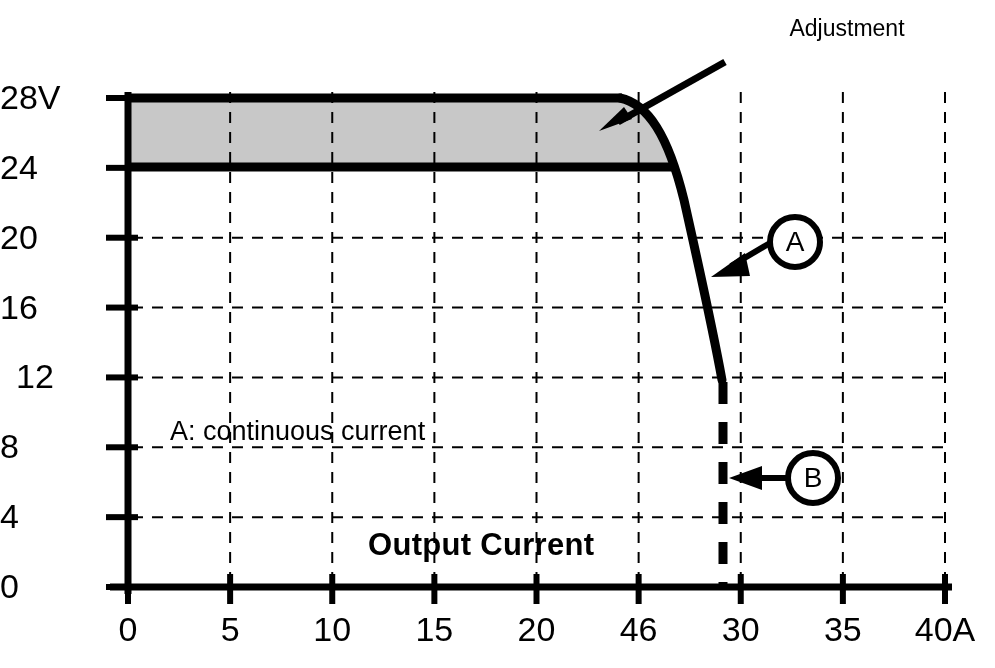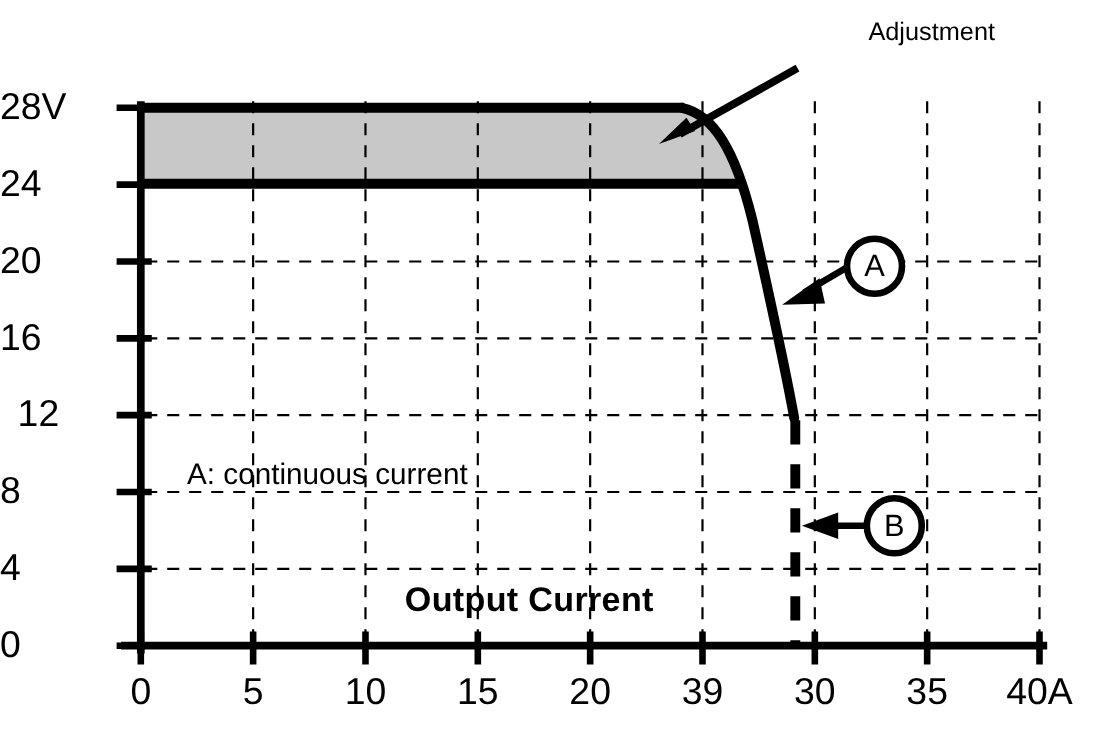--- a/index.html
+++ b/index.html
@@ -177,21 +177,21 @@
       <div class="ytick-label" style="left: 0px; top: 149.857px; width: 96px;">24</div>
       <div class="ytick-label" style="left: 0px; top: 80px; width: 96px;">28V</div>
     </div>
 
   <div id="xlabels">
       <div class="xtick-label" style="left: 68px; top: 612px; width: 120px;">0</div>
       <div class="xtick-label" style="left: 170.125px; top: 612px; width: 120px;">5</div>
       <div class="xtick-label" style="left: 272.25px; top: 612px; width: 120px;">10</div>
       <div class="xtick-label" style="left: 374.375px; top: 612px; width: 120px;">15</div>
       <div class="xtick-label" style="left: 476.5px; top: 612px; width: 120px;">20</div>
-      <div class="xtick-label" style="left: 578.625px; top: 612px; width: 120px;">39</div>
+      <div class="xtick-label" style="left: 578.625px; top: 612px; width: 120px;">46</div>
       <div class="xtick-label" style="left: 680.75px; top: 612px; width: 120px;">30</div>
       <div class="xtick-label" style="left: 782.875px; top: 612px; width: 120px;">35</div>
       <div class="xtick-label" style="left: 885px; top: 612px; width: 120px;">40A</div>
     </div>
 
   <div class="annot-text" style="left:712px; top:10px; width:270px;">
     <div>Adjustment</div>
   </div>
 
   <div class="marker-letter" style="left:771px; top:228px;">A</div>

